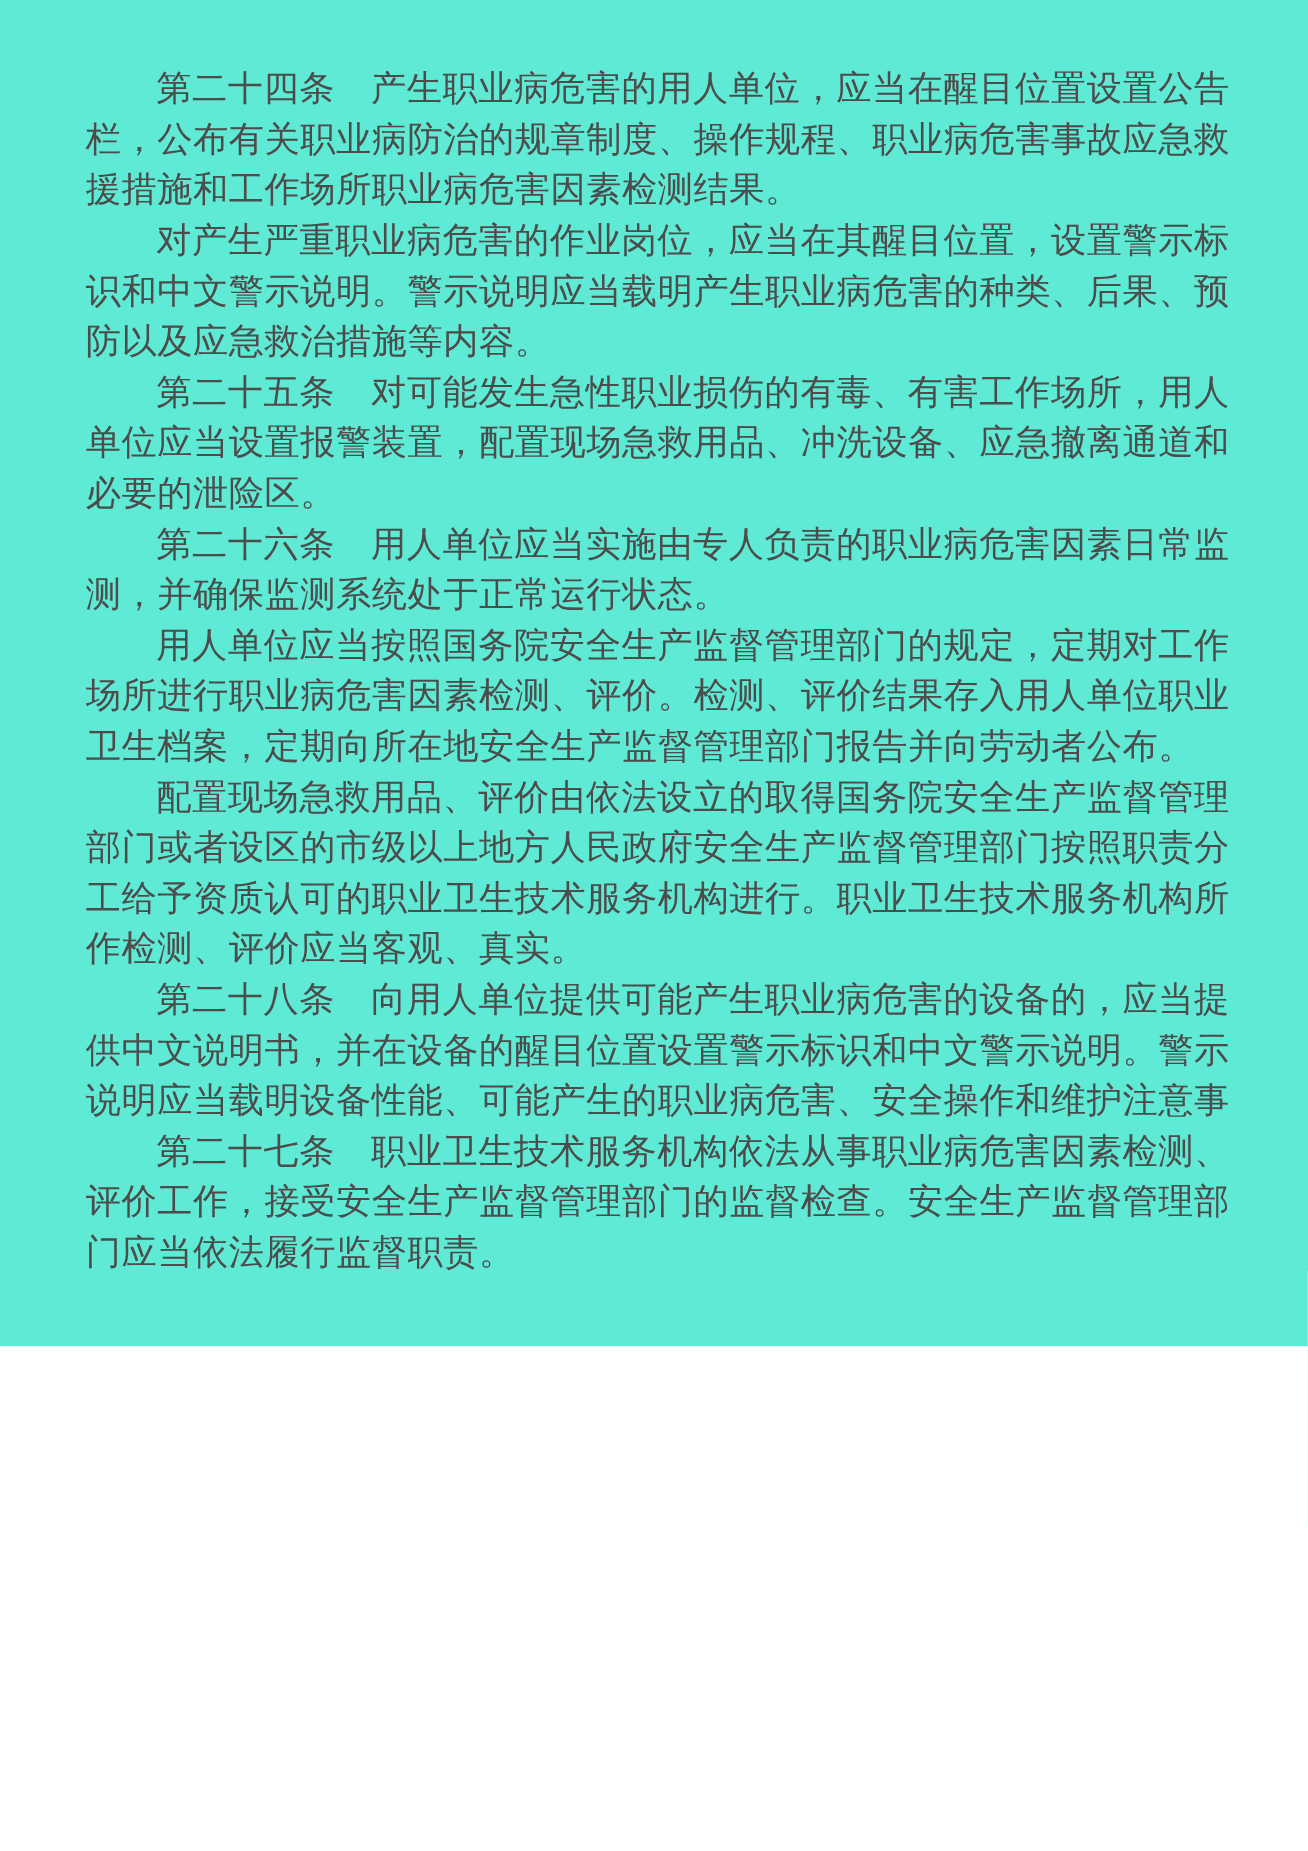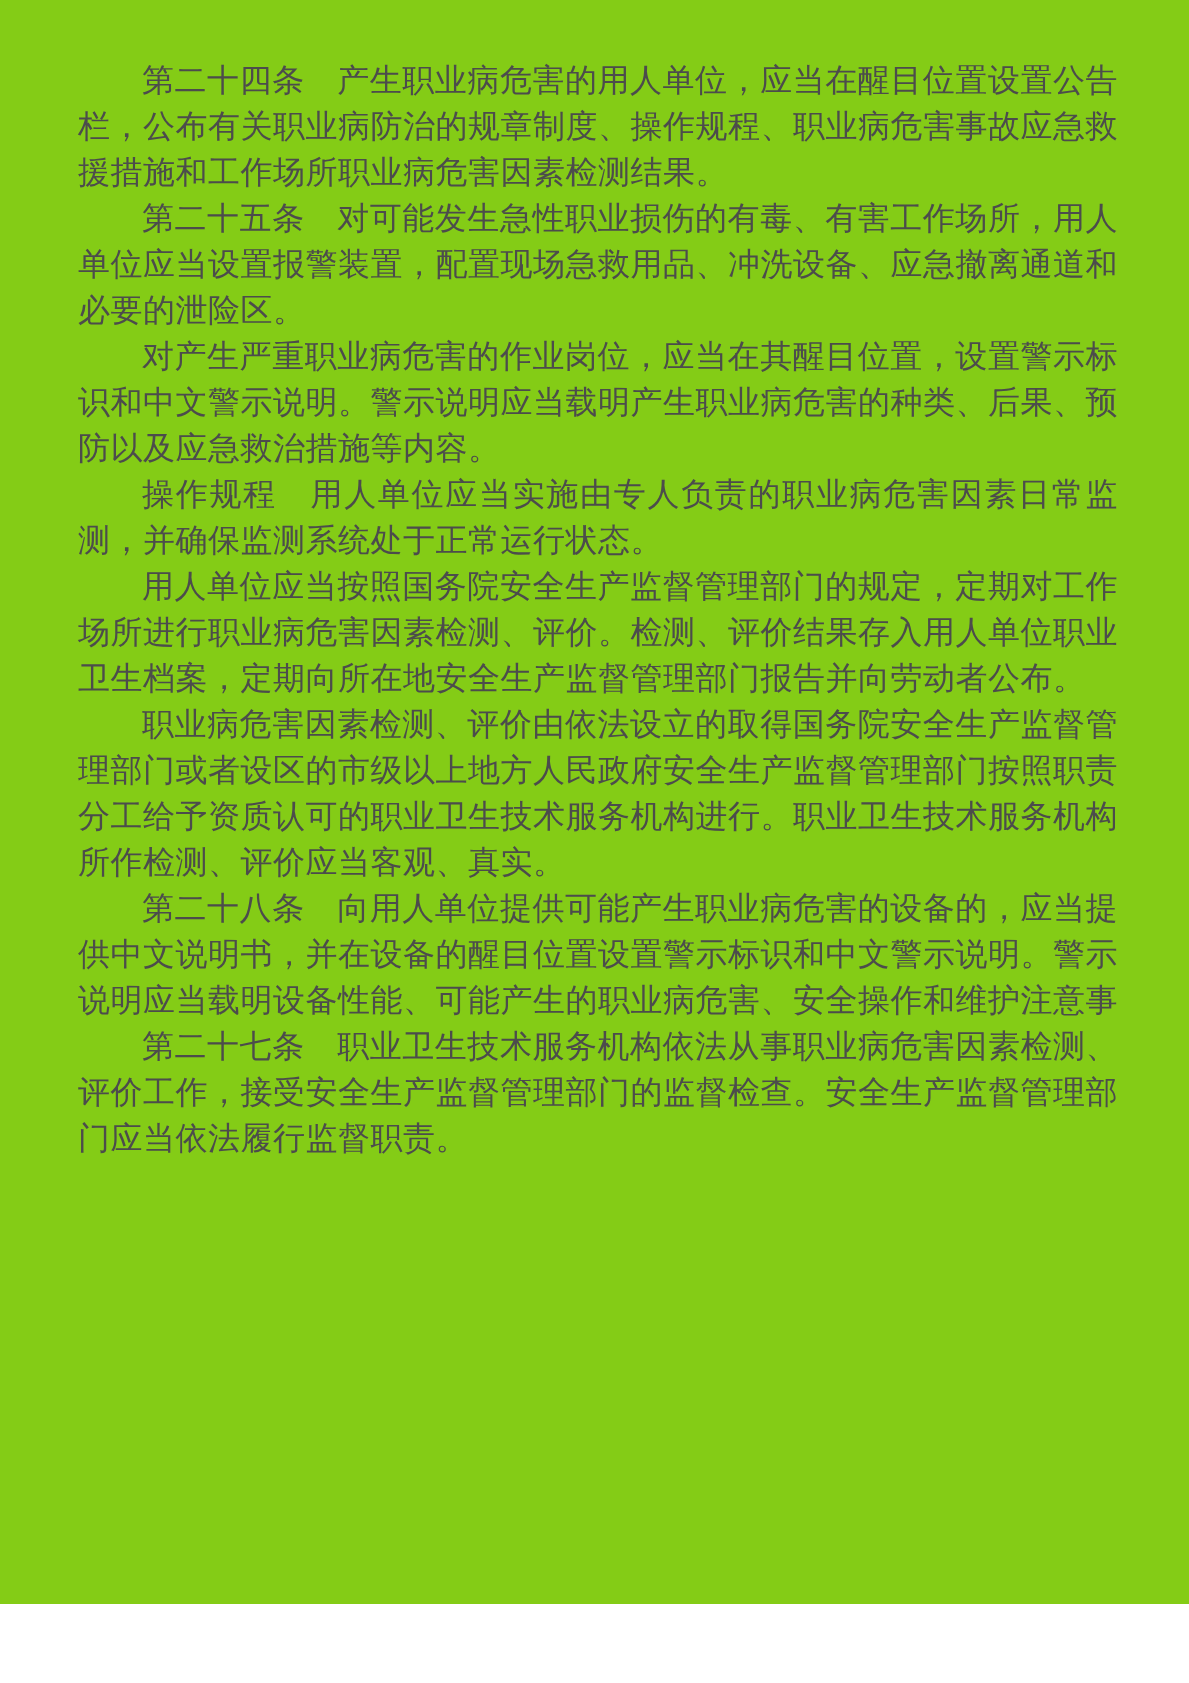--- a/index.html
+++ b/index.html
@@ -3,22 +3,22 @@
 <meta charset="utf-8">
 <style>
   html, body {
     margin: 0;
     padding: 0;
     background: #ffffff;
   }
   .page {
     position: relative;
     width: 1189px;
-    height: 1604px;
-    background: #84cc16;
+    height: 1224px;
+    background: #5eead4;
     overflow: hidden;
     box-sizing: border-box;
     font-family: "Liberation Sans", sans-serif;
   }
   .content {
     position: absolute;
     left: 78px;
     top: 57px;
     width: 1040px;
   }
@@ -36,21 +36,21 @@
     word-break: break-all;
     overflow-wrap: break-word;
   }
 </style>
 </head>
 <body>
 
 <div class="page">
   <div class="content">
     <p>第二十四条　产生职业病危害的用人单位，应当在醒目位置设置公告栏，公布有关职业病防治的规章制度、操作规程、职业病危害事故应急救援措施和工作场所职业病危害因素检测结果。</p>
+    <p>对产生严重职业病危害的作业岗位，应当在其醒目位置，设置警示标识和中文警示说明。警示说明应当载明产生职业病危害的种类、后果、预防以及应急救治措施等内容。</p>
     <p>第二十五条　对可能发生急性职业损伤的有毒、有害工作场所，用人单位应当设置报警装置，配置现场急救用品、冲洗设备、应急撤离通道和必要的泄险区。</p>
-    <p>对产生严重职业病危害的作业岗位，应当在其醒目位置，设置警示标识和中文警示说明。警示说明应当载明产生职业病危害的种类、后果、预防以及应急救治措施等内容。</p>
-    <p>操作规程　用人单位应当实施由专人负责的职业病危害因素日常监测，并确保监测系统处于正常运行状态。</p>
+    <p>第二十六条　用人单位应当实施由专人负责的职业病危害因素日常监测，并确保监测系统处于正常运行状态。</p>
     <p>用人单位应当按照国务院安全生产监督管理部门的规定，定期对工作场所进行职业病危害因素检测、评价。检测、评价结果存入用人单位职业卫生档案，定期向所在地安全生产监督管理部门报告并向劳动者公布。</p>
-    <p>职业病危害因素检测、评价由依法设立的取得国务院安全生产监督管理部门或者设区的市级以上地方人民政府安全生产监督管理部门按照职责分工给予资质认可的职业卫生技术服务机构进行。职业卫生技术服务机构所作检测、评价应当客观、真实。</p>
+    <p>配置现场急救用品、评价由依法设立的取得国务院安全生产监督管理部门或者设区的市级以上地方人民政府安全生产监督管理部门按照职责分工给予资质认可的职业卫生技术服务机构进行。职业卫生技术服务机构所作检测、评价应当客观、真实。</p>
     <p>第二十八条　向用人单位提供可能产生职业病危害的设备的，应当提供中文说明书，并在设备的醒目位置设置警示标识和中文警示说明。警示说明应当载明设备性能、可能产生的职业病危害、安全操作和维护注意事</p>
     <p>第二十七条　职业卫生技术服务机构依法从事职业病危害因素检测、评价工作，接受安全生产监督管理部门的监督检查。安全生产监督管理部门应当依法履行监督职责。</p>
   </div>
 </div>
 
 </body></html>

